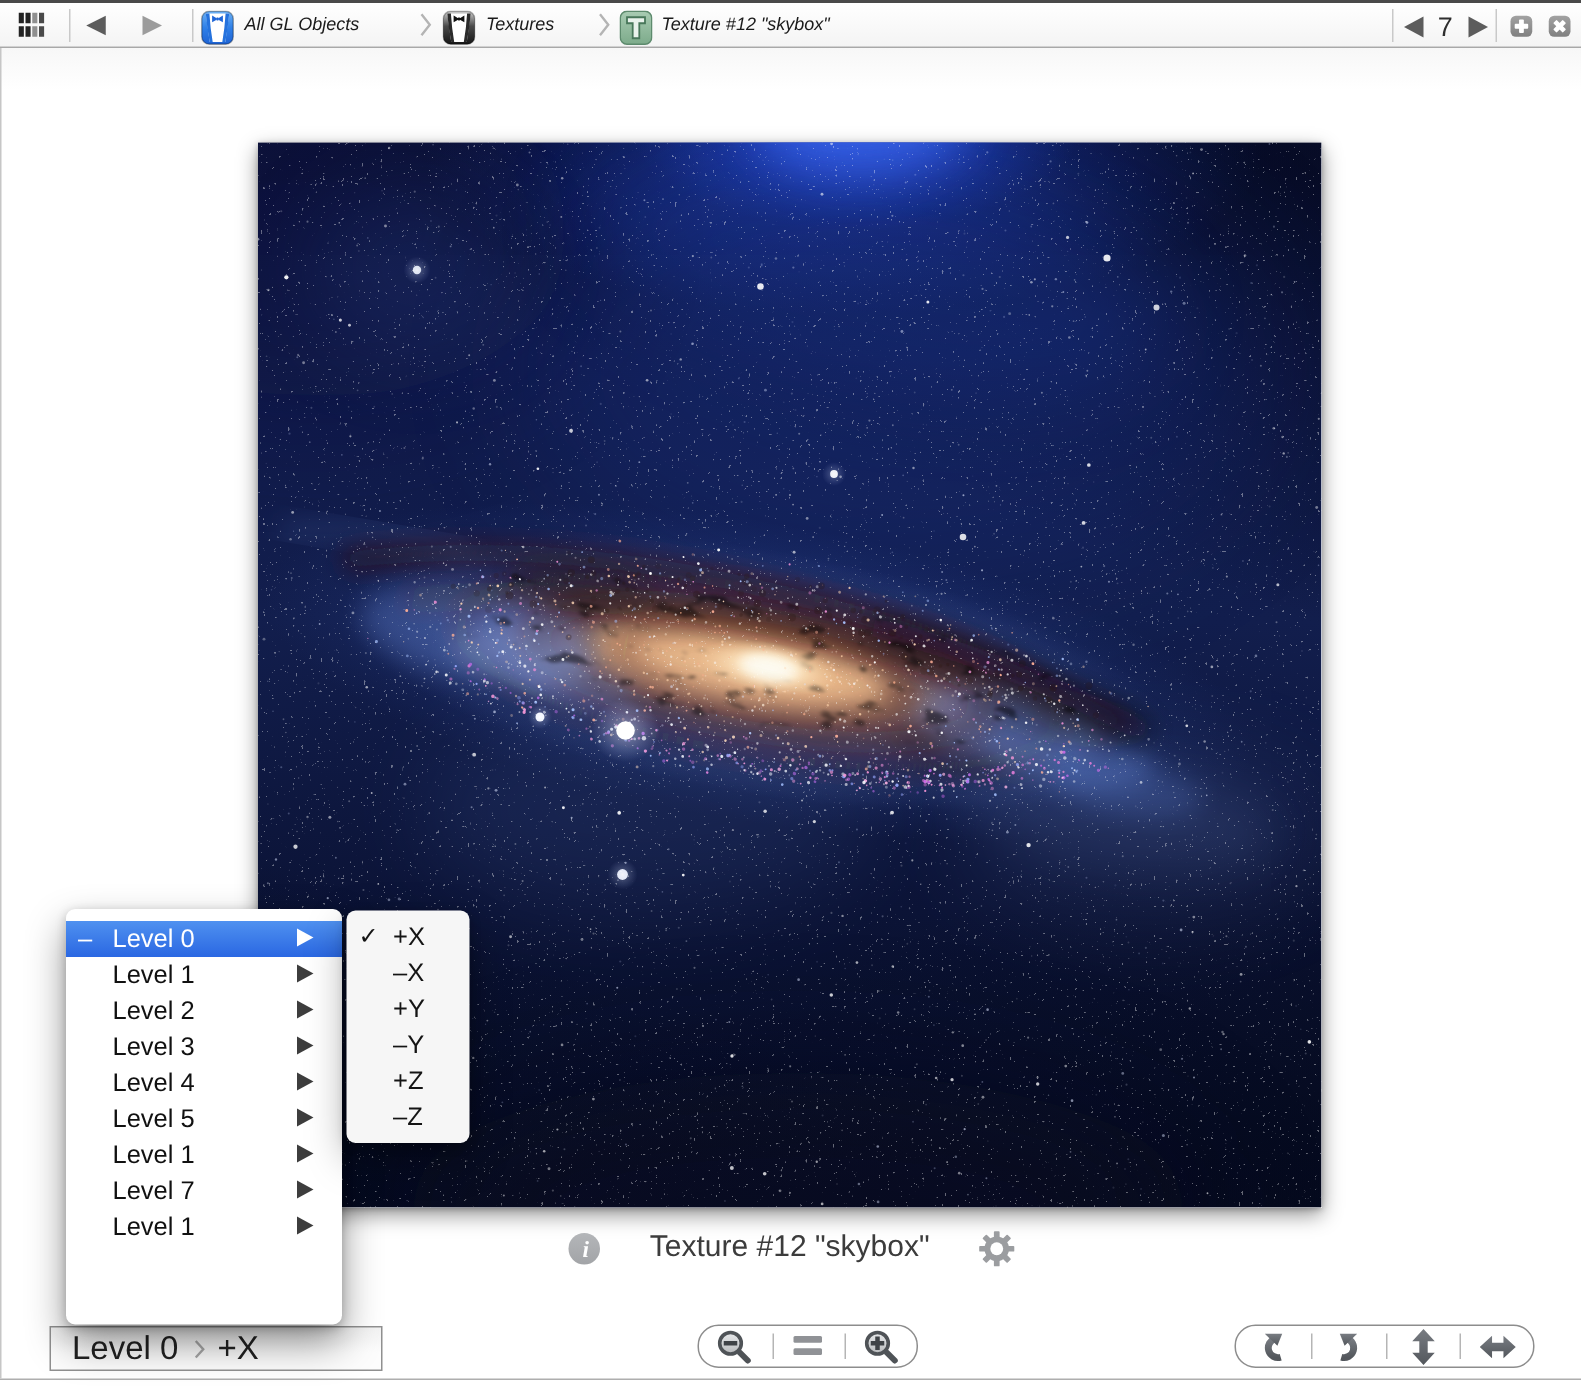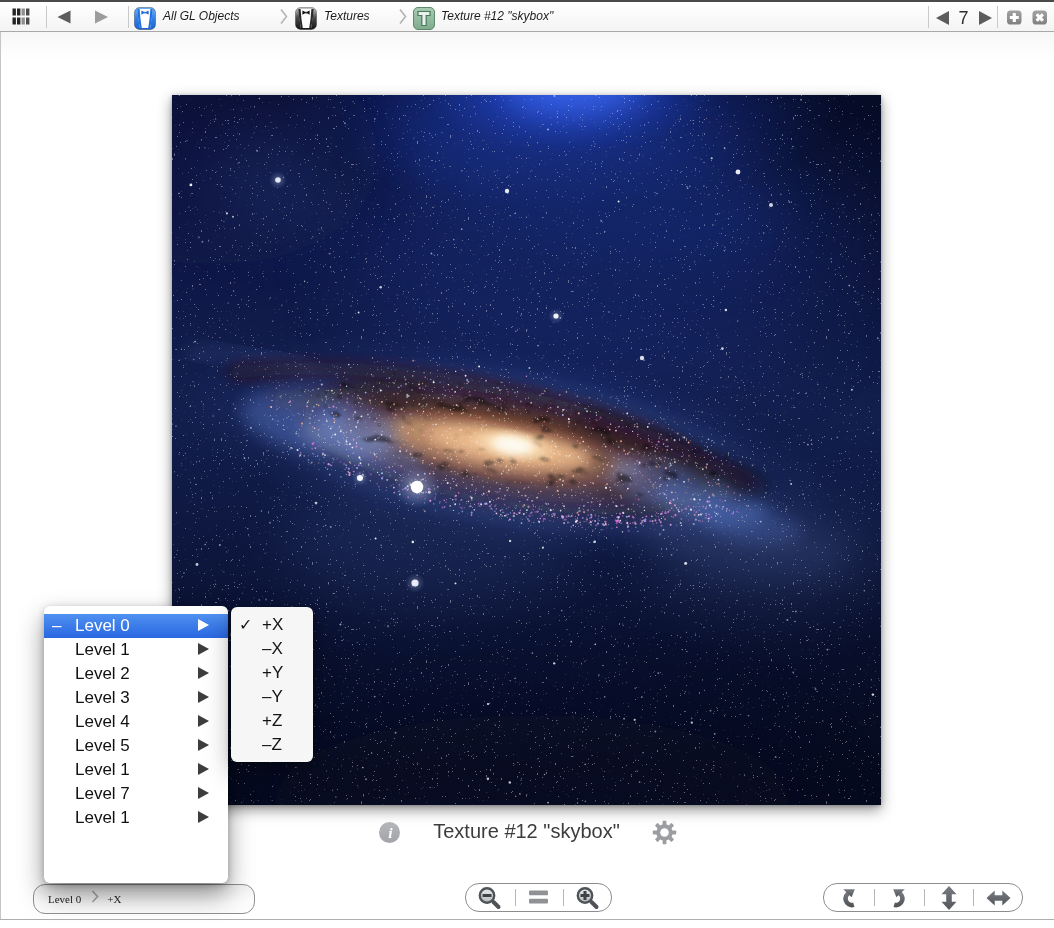--- a/index.html
+++ b/index.html
@@ -8,22 +8,22 @@
 
 #topline{left:0;top:0;width:1054px;height:2px;background:#4a4a4a;}
 #toolbar{left:0;top:2px;width:1054px;height:29px;background:linear-gradient(#ffffff,#f4f4f4);border-bottom:1px solid #a8a8a8;}
 .tsep{position:absolute;top:4px;width:1px;height:22px;background:#c9c9c9;}
 .crumbtxt{position:absolute;top:0;height:29px;line-height:29px;font-size:12px;color:#1b1b1b;white-space:nowrap;font-style:italic;}
 
 #content{left:0;top:32px;width:1054px;height:887px;background:linear-gradient(#f7f7f7,#ffffff 28px);}
 #img{left:172px;top:95px;width:709px;height:710px;box-shadow:0 5px 13px rgba(0,0,0,0.42),0 1px 4px rgba(0,0,0,0.25);}
 #caption{left:172px;top:820px;width:709px;height:26px;text-align:center;font-size:20px;color:#3c3c3c;}
 
-#popupbtn{left:33px;top:884px;width:220px;height:28px;border:1.5px solid #909090;border-radius:12px;
- background:linear-gradient(#f2f2f2,#fdfdfd 60%);font-size:11px;color:#222;line-height:28px;font-family:Liberation Serif, serif;}
+#popupbtn{left:33px;top:884px;width:220px;height:28px;border:1.5px solid #909090;border-radius:0;
+ background:linear-gradient(#f2f2f2,#fdfdfd 60%);font-size:22px;color:#222;line-height:28px;}
 .segctl{top:883px;height:27px;border:1.5px solid #8d8d8d;border-radius:14px;background:#fff;}
 .segsep{position:absolute;top:5px;width:1px;height:17px;background:#b5b5b5;}
 #bottomline{left:0;top:919px;width:1054px;height:1px;background:#aeaeae;}
 #leftline{left:0;top:32px;width:1px;height:887px;background:#c6c6c6;}
 
 #menu{left:44px;top:606px;width:184px;height:277px;background:#fff;border-radius:6px;
  box-shadow:0 12px 26px rgba(0,0,0,0.42),0 2px 7px rgba(0,0,0,0.22);padding-top:7.5px;box-sizing:border-box;}
 .mrow{position:relative;height:24px;line-height:24px;font-size:17px;color:#111;}
 .mrow .lbl{position:absolute;left:31px;top:0;}
 .mrow.sel{background:linear-gradient(#4f91f0,#2a67e2);color:#fff;}

